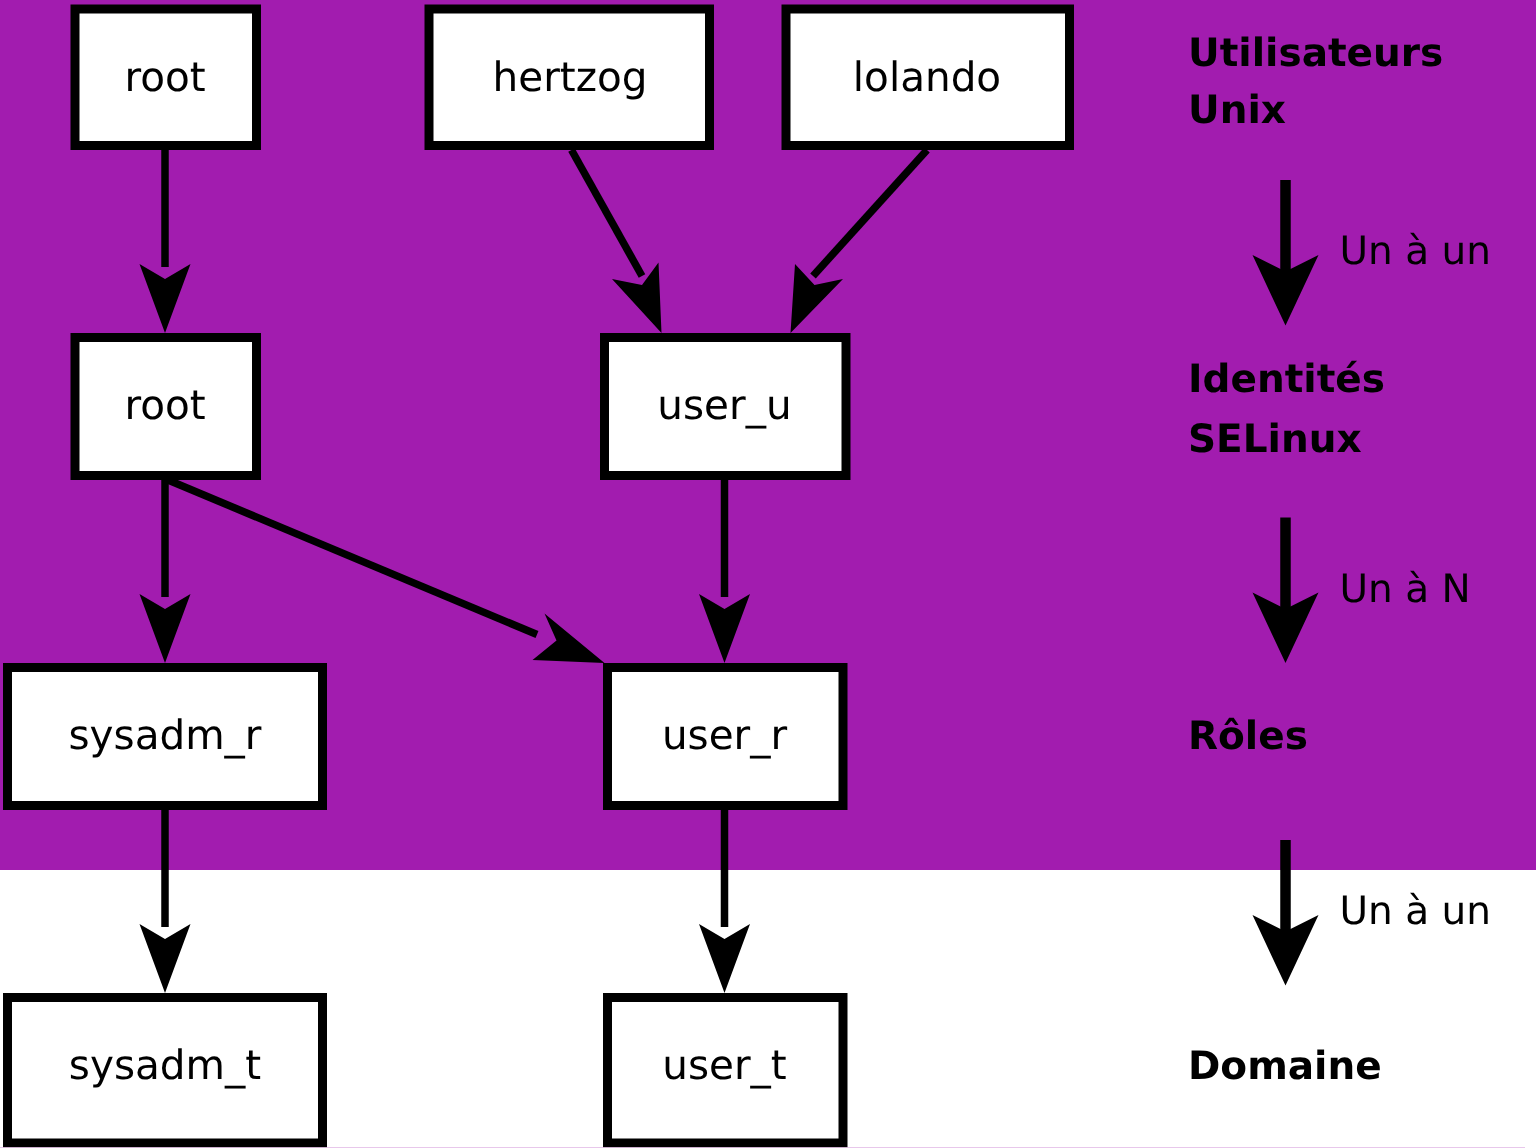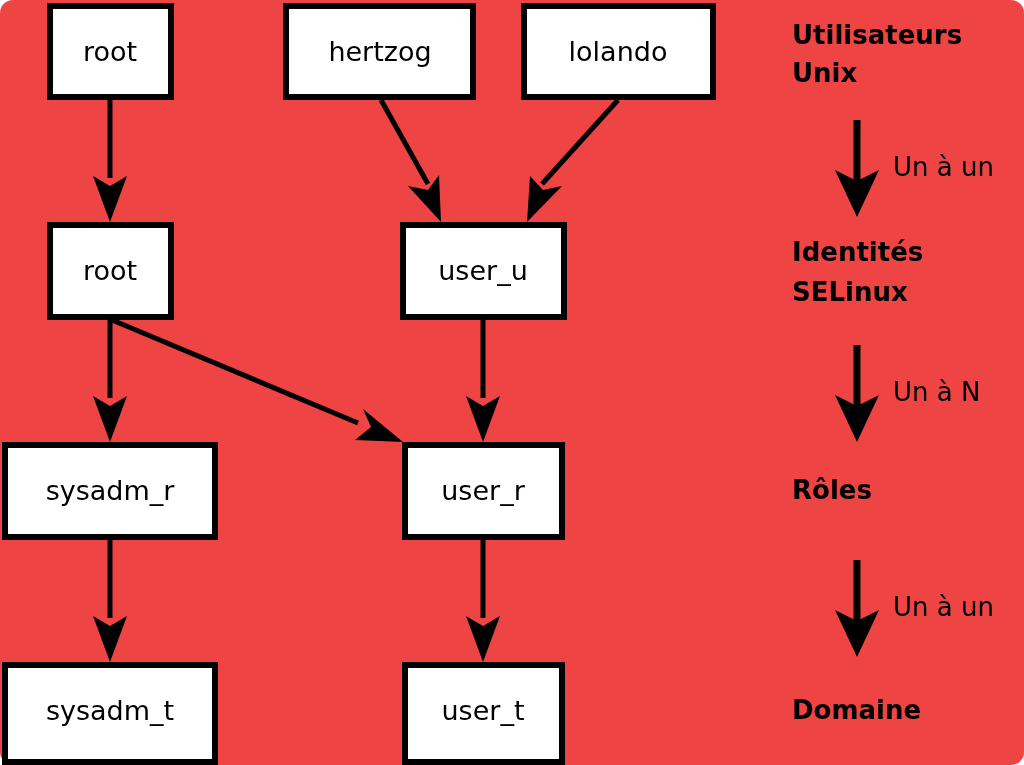--- a/index.html
+++ b/index.html
@@ -10,23 +10,22 @@
   }
   body {
     width: 1024px;
     height: 765px;
     overflow: hidden;
     font-family: "DejaVu Sans", sans-serif;
   }
   #diagram-root {
     position: relative;
     width: 1024px;
-    height: 765px;
-    background: #ef4444;
-    border-radius: 13px;
+    height: 580px;
+    background: #a21caf;
   }
   svg.canvas {
     position: absolute;
     top: 0;
     left: 0;
     width: 1024px;
     height: 765px;
     display: block;
   }
   .node-box {

